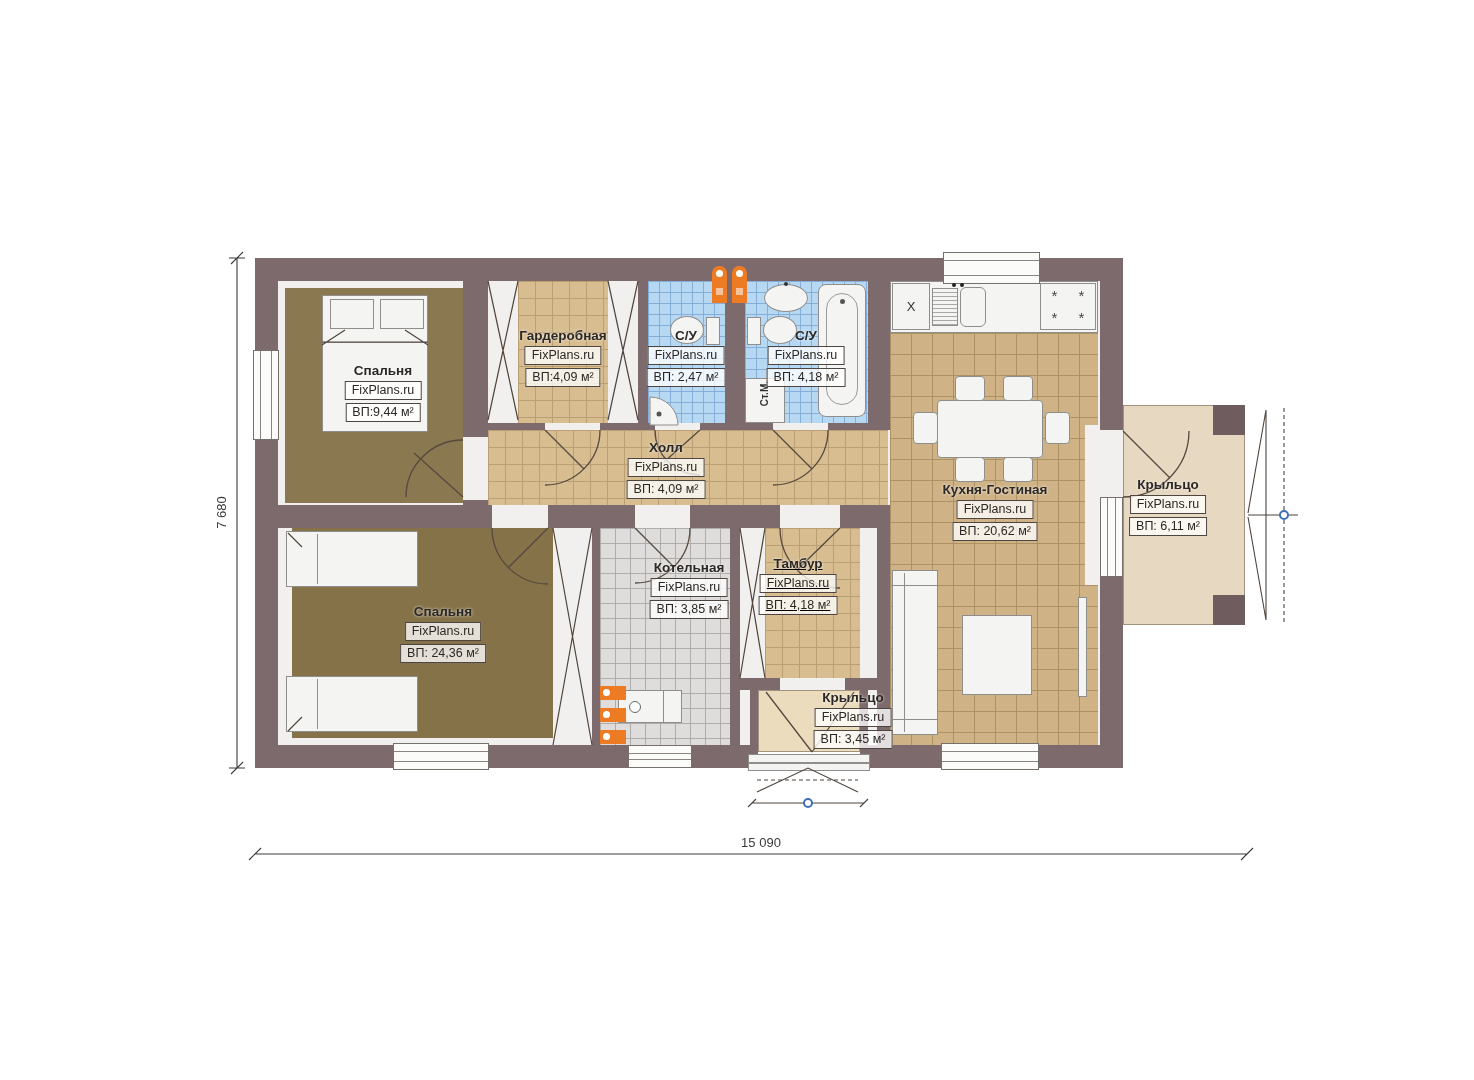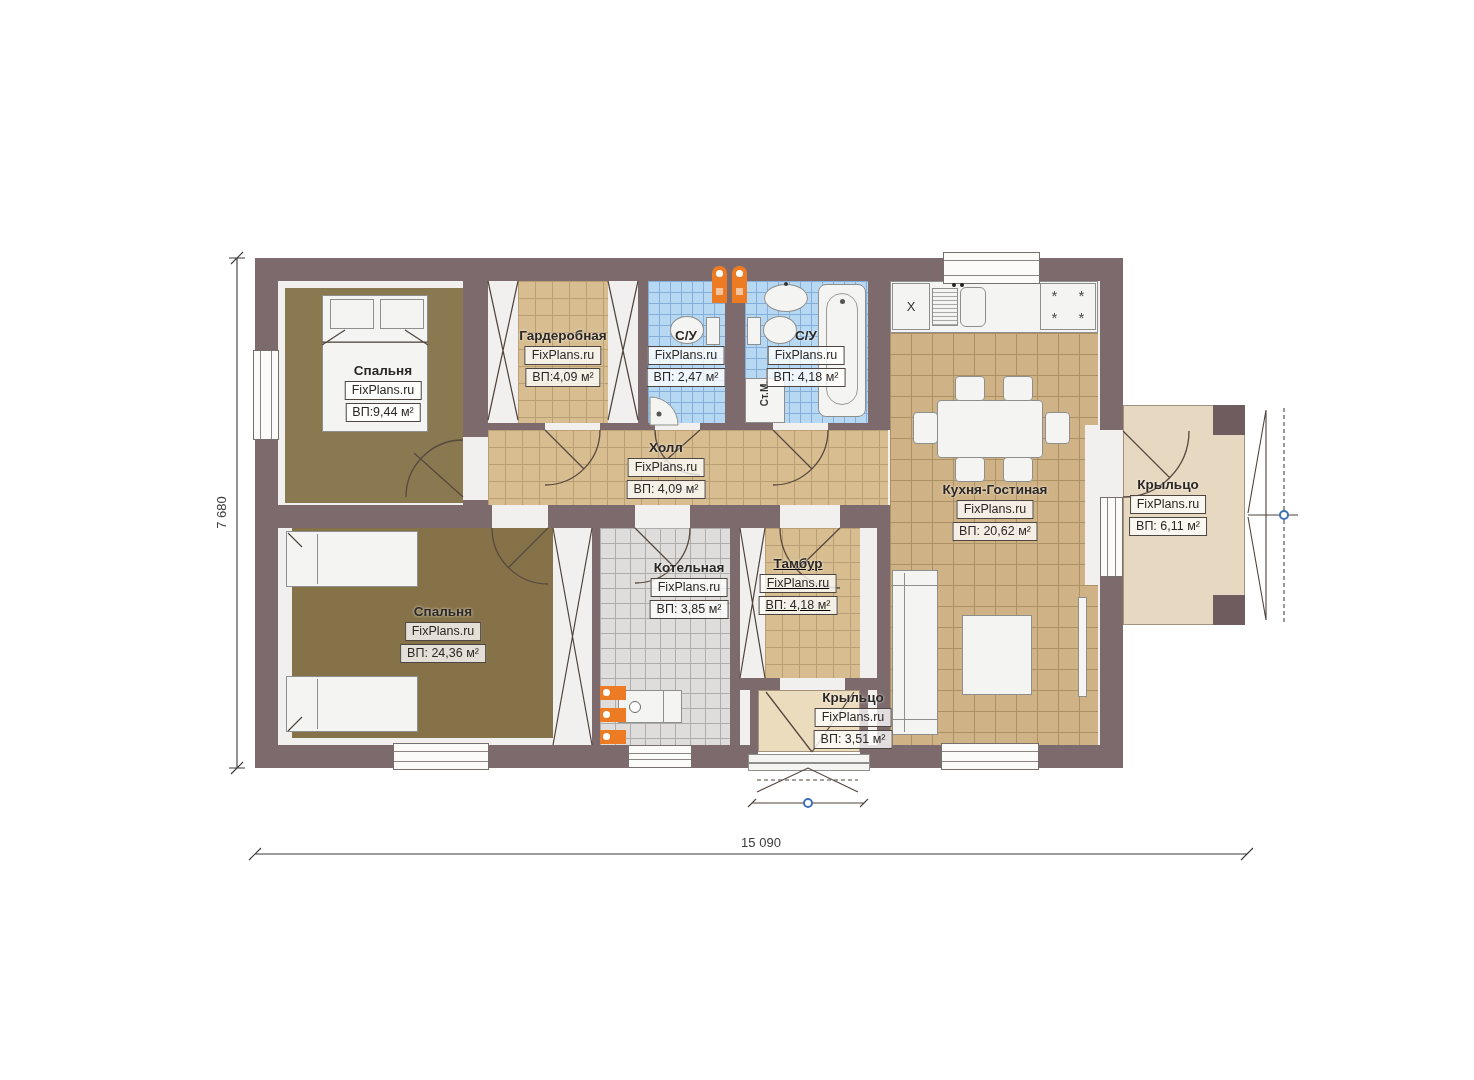--- a/index.html
+++ b/index.html
@@ -288,19 +288,19 @@
     <div class="label-box">ВП: 3,85 м²</div>
   </div>
   <div class="room-label" style="left:798px;top:556px;text-decoration:underline;">
     <div class="room-title">Тамбур</div>
     <div class="label-box">FixPlans.ru</div>
     <div class="label-box">ВП: 4,18 м²</div>
   </div>
   <div class="room-label" style="left:853px;top:690px;">
     <div class="room-title">Крыльцо</div>
     <div class="label-box">FixPlans.ru</div>
-    <div class="label-box">ВП: 3,51 м²</div>
+    <div class="label-box">ВП: 3,45 м²</div>
   </div>
 
   <div class="dim-text" style="left:181px;top:505px;width:80px;transform:rotate(-90deg);">7 680</div>
   <div class="dim-text" style="left:711px;top:835px;width:100px;">15 090</div>
 
 </div>
 
 </body></html>

